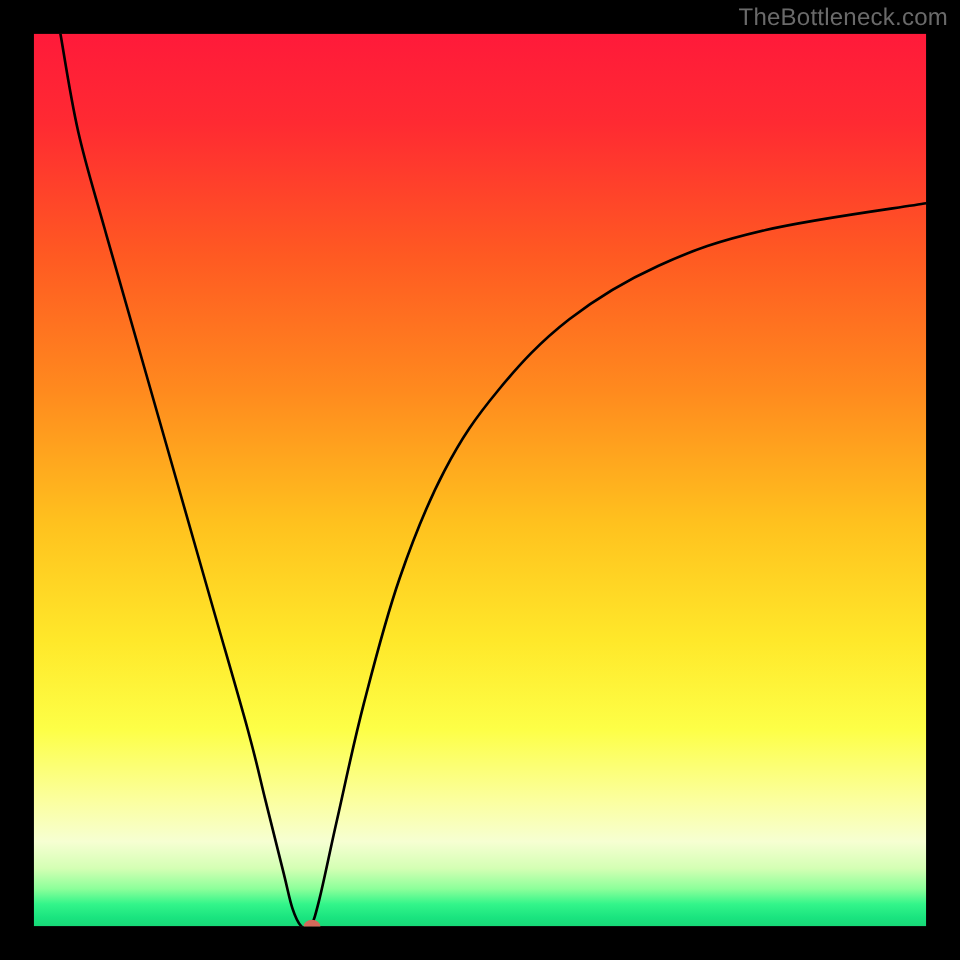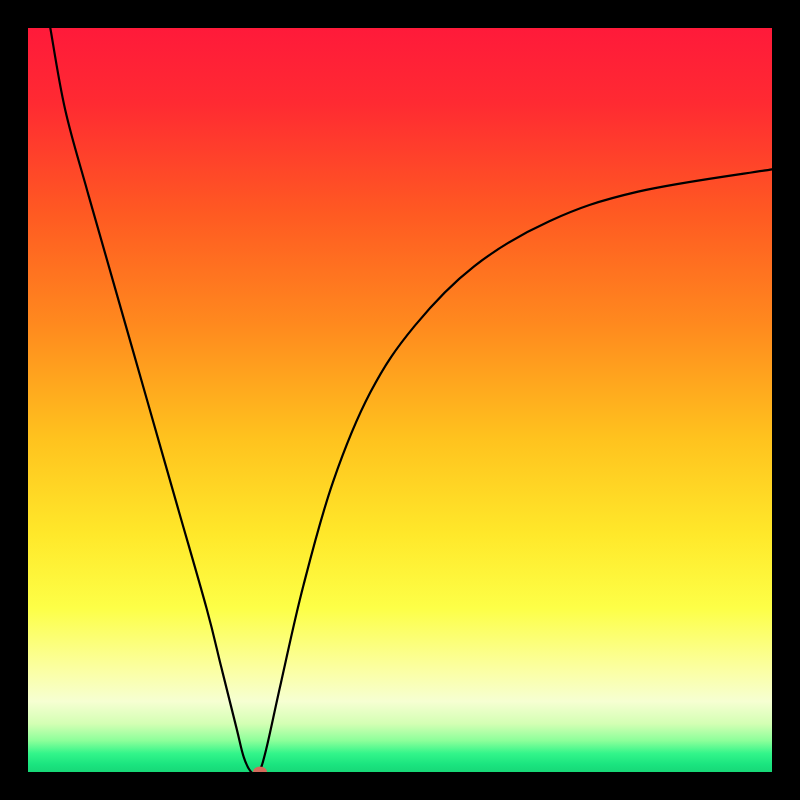--- a/index.html
+++ b/index.html
@@ -77,14 +77,15 @@
     </svg>
 
     <svg viewBox="0 0 744 744" preserveAspectRatio="none">
       <path id="curve-path" d="M 22.32 0.00 C 25.00 14.73, 30.50 52.38, 37.20 81.84 C 43.90 111.30, 50.15 130.20, 59.52 163.68 C 68.89 197.16, 78.57 230.34, 89.28 267.84 C 99.99 305.34, 108.33 334.50, 119.04 372.00 C 129.75 409.50, 138.09 438.66, 148.80 476.16 C 159.51 513.66, 170.52 550.86, 178.56 580.32 C 186.60 609.78, 188.08 618.41, 193.44 639.84 C 198.80 661.27, 204.30 683.29, 208.32 699.36 C 212.34 715.43, 213.08 721.08, 215.76 729.12 C 218.44 737.16, 220.52 741.32, 223.20 744.00 C 225.88 746.68, 227.96 748.02, 230.64 744.00 C 233.32 739.98, 234.06 737.75, 238.08 721.68 C 242.10 705.61, 246.26 684.18, 252.96 654.72 C 259.66 625.26, 265.91 594.16, 275.28 558.00 C 284.65 521.84, 292.99 488.66, 305.04 453.84 C 317.09 419.02, 327.51 392.68, 342.24 364.56 C 356.97 336.44, 368.13 320.37, 386.88 297.60 C 405.63 274.83, 422.29 256.83, 446.40 238.08 C 470.51 219.33, 491.34 206.83, 520.80 193.44 C 550.26 180.05, 569.90 173.05, 610.08 163.68 C 650.26 154.31, 719.89 145.38, 744.00 141.36" fill="none" stroke-width="2.2" stroke-linejoin="round" stroke-linecap="round" stroke="#000000"></path>
     </svg>
 
     <div class="dot" id="marker-dot" style="left: 232.128px; top: 744px; background: rgb(212, 106, 91);"></div>
 
   </div>
 
+  <div class="watermark">TheBottleneck.com</div>
 
 </div>
 
 </body></html>

